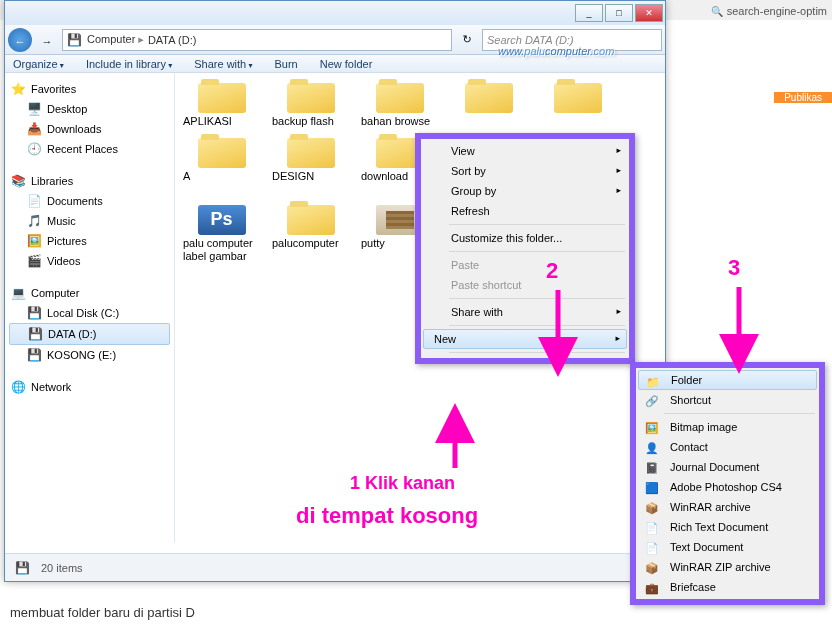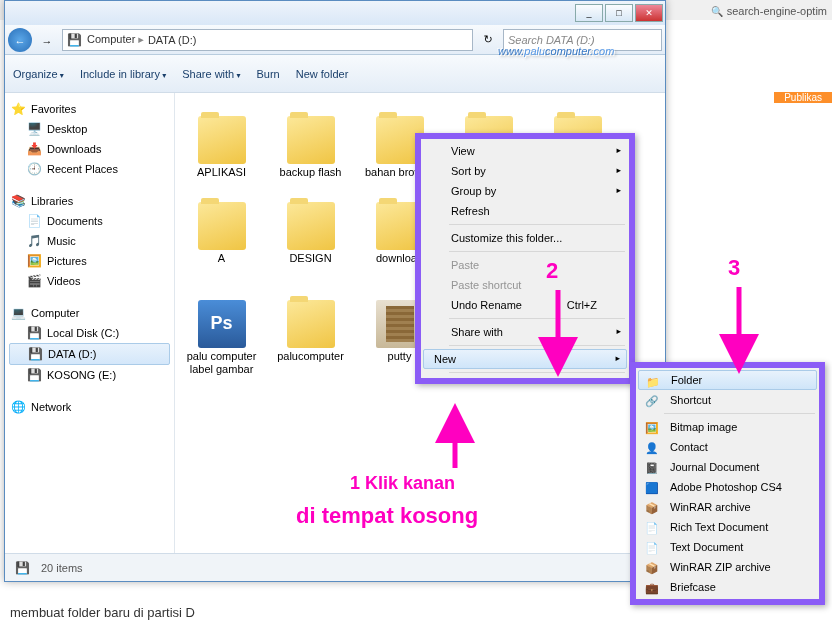--- a/index.html
+++ b/index.html
@@ -11,35 +11,35 @@
 .titlebar{height:24px;background:linear-gradient(#eef4fb,#d9e7f7);display:flex;justify-content:flex-end;align-items:center;padding:0 2px;gap:2px}
 .wbtn{width:28px;height:18px;border:1px solid #8aa;background:linear-gradient(#fafcfe,#d8e8f6);display:flex;align-items:center;justify-content:center;font-size:9px}
 .wbtn.close{background:linear-gradient(#e89,#c33);color:#fff}
 .navbar{height:30px;background:linear-gradient(#f7fafd,#e4edf7);display:flex;align-items:center;border-bottom:1px solid #b8ccde;padding:0 3px;gap:3px}
 .navbtn{width:24px;height:24px;border-radius:3px;display:flex;align-items:center;justify-content:center}
 .navbtn.back{background:radial-gradient(#5ba7e8,#2a6fb8);color:#fff;border-radius:50%}
 .addrbar{flex:1;background:#fff;border:1px solid #a7b7c7;height:22px;display:flex;align-items:center;padding:0 4px;gap:4px}
 .crumb{color:#333;cursor:pointer}
 .crumb:after{content:" ▸ ";color:#888}
 .crumb:last-child:after{content:""}
-.searchbox{width:159px;background:#fff;border:1px solid #a7b7c7;height:22px;padding:0 4px;display:flex;align-items:center;color:#888;font-style:italic}
-.toolbar{height:38px;background:linear-gradient(#f7fafd,#e4edf7);border-bottom:1px solid #d0dce8;display:flex;align-items:center;padding:0 8px;gap:16px}
+.searchbox{width:180px;background:#fff;border:1px solid #a7b7c7;height:22px;padding:0 4px;display:flex;align-items:center;color:#888;font-style:italic}
+.toolbar{height:18px;background:linear-gradient(#f7fafd,#e4edf7);border-bottom:1px solid #d0dce8;display:flex;align-items:center;padding:0 8px;gap:22px}
 .tbtn{color:#1a3f6b;cursor:pointer}
 .tbtn:after{content:" ▾";font-size:8px}
 .tbtn.nd:after{content:""}
 .main{display:flex;height:470px}
 .sidebar{width:170px;border-right:1px solid #e0e7ee;padding:6px 4px;overflow:hidden}
 .sgroup{margin-bottom:12px}
 .shead{display:flex;align-items:center;gap:4px;padding:2px;cursor:pointer}
 .sitem{display:flex;align-items:center;gap:4px;padding:2px 2px 2px 18px;cursor:pointer}
 .sitem.sel{background:linear-gradient(#e8f2fc,#d4e7fa);border:1px solid #aacbe8;border-radius:2px}
 .ico{width:16px;height:16px;display:inline-flex;align-items:center;justify-content:center;font-size:12px}
 .content{flex:1;padding:6px 4px;display:flex;flex-wrap:wrap;align-content:flex-start;gap:2px 4px;overflow:hidden}
-.file{width:85px;text-align:center;padding:4px;cursor:pointer}
-.file .fic{width:48px;height:48px;margin:13px auto 2px}
+.file{width:85px;padding:4px;cursor:pointer}
+.file .fic{width:48px;height:30px;margin:0 auto 2px}
 .folder{background:linear-gradient(160deg,#fce89a,#f0c544);border-radius:3px;position:relative}
 .folder:before{content:"";position:absolute;top:-4px;left:3px;width:18px;height:6px;background:#f4d775;border-radius:2px 2px 0 0}
 .app{background:linear-gradient(#4a8dd8,#2a5a9a);border-radius:3px;display:flex;align-items:center;justify-content:center;color:#fff;font-weight:bold;font-size:18px}
 .rar{background:linear-gradient(#e8e0d0,#c8b898);border-radius:2px;position:relative}
 .rar:before{content:"";position:absolute;inset:6px 10px;background:repeating-linear-gradient(#8a6838 0 3px,#a08050 3px 6px)}
 .flbl{font-size:11px;line-height:1.15;word-wrap:break-word}
 .status{position:absolute;bottom:0;left:0;right:0;height:28px;border-top:1px solid #d0dce8;background:#f0f4f8;display:flex;align-items:center;padding:0 10px;gap:10px;color:#555}
 .ctxmenu{position:absolute;background:#f0f0f0;border:6px solid #8b5cf6;box-shadow:2px 2px 6px rgba(0,0,0,.3);padding:2px}
 .mitem{padding:4px 30px 4px 28px;position:relative;cursor:pointer}
 .mitem:hover,.mitem.hov{background:linear-gradient(#e8f2fc,#cfe5f9);border:1px solid #aacbe8;padding:3px 29px 3px 10px;border-radius:2px}
@@ -228,21 +228,20 @@
 <div class="ctxmenu ctxmain">
   <div class="mitem sub">View</div>
   <div class="mitem sub">Sort by</div>
   <div class="mitem sub">Group by</div>
   <div class="mitem">Refresh</div>
   <div class="msep"></div>
   <div class="mitem">Customize this folder...</div>
   <div class="msep"></div>
   <div class="mitem dis">Paste</div>
   <div class="mitem dis">Paste shortcut</div>
-  <div class="mitem"><span>Undo Rename</span><span class="sc">Ctrl+Z</span></div>
   <div class="msep"></div>
   <div class="mitem sub">Share with</div>
   <div class="msep"></div>
   <div class="mitem sub hov">New</div>
   <div class="msep"></div>
 </div>
 
 <div class="ctxmenu submenu">
   <div class="mitem hov"><span class="mic">📁</span><span>Folder</span></div>
   <div class="mitem"><span class="mic">🔗</span><span>Shortcut</span></div>

